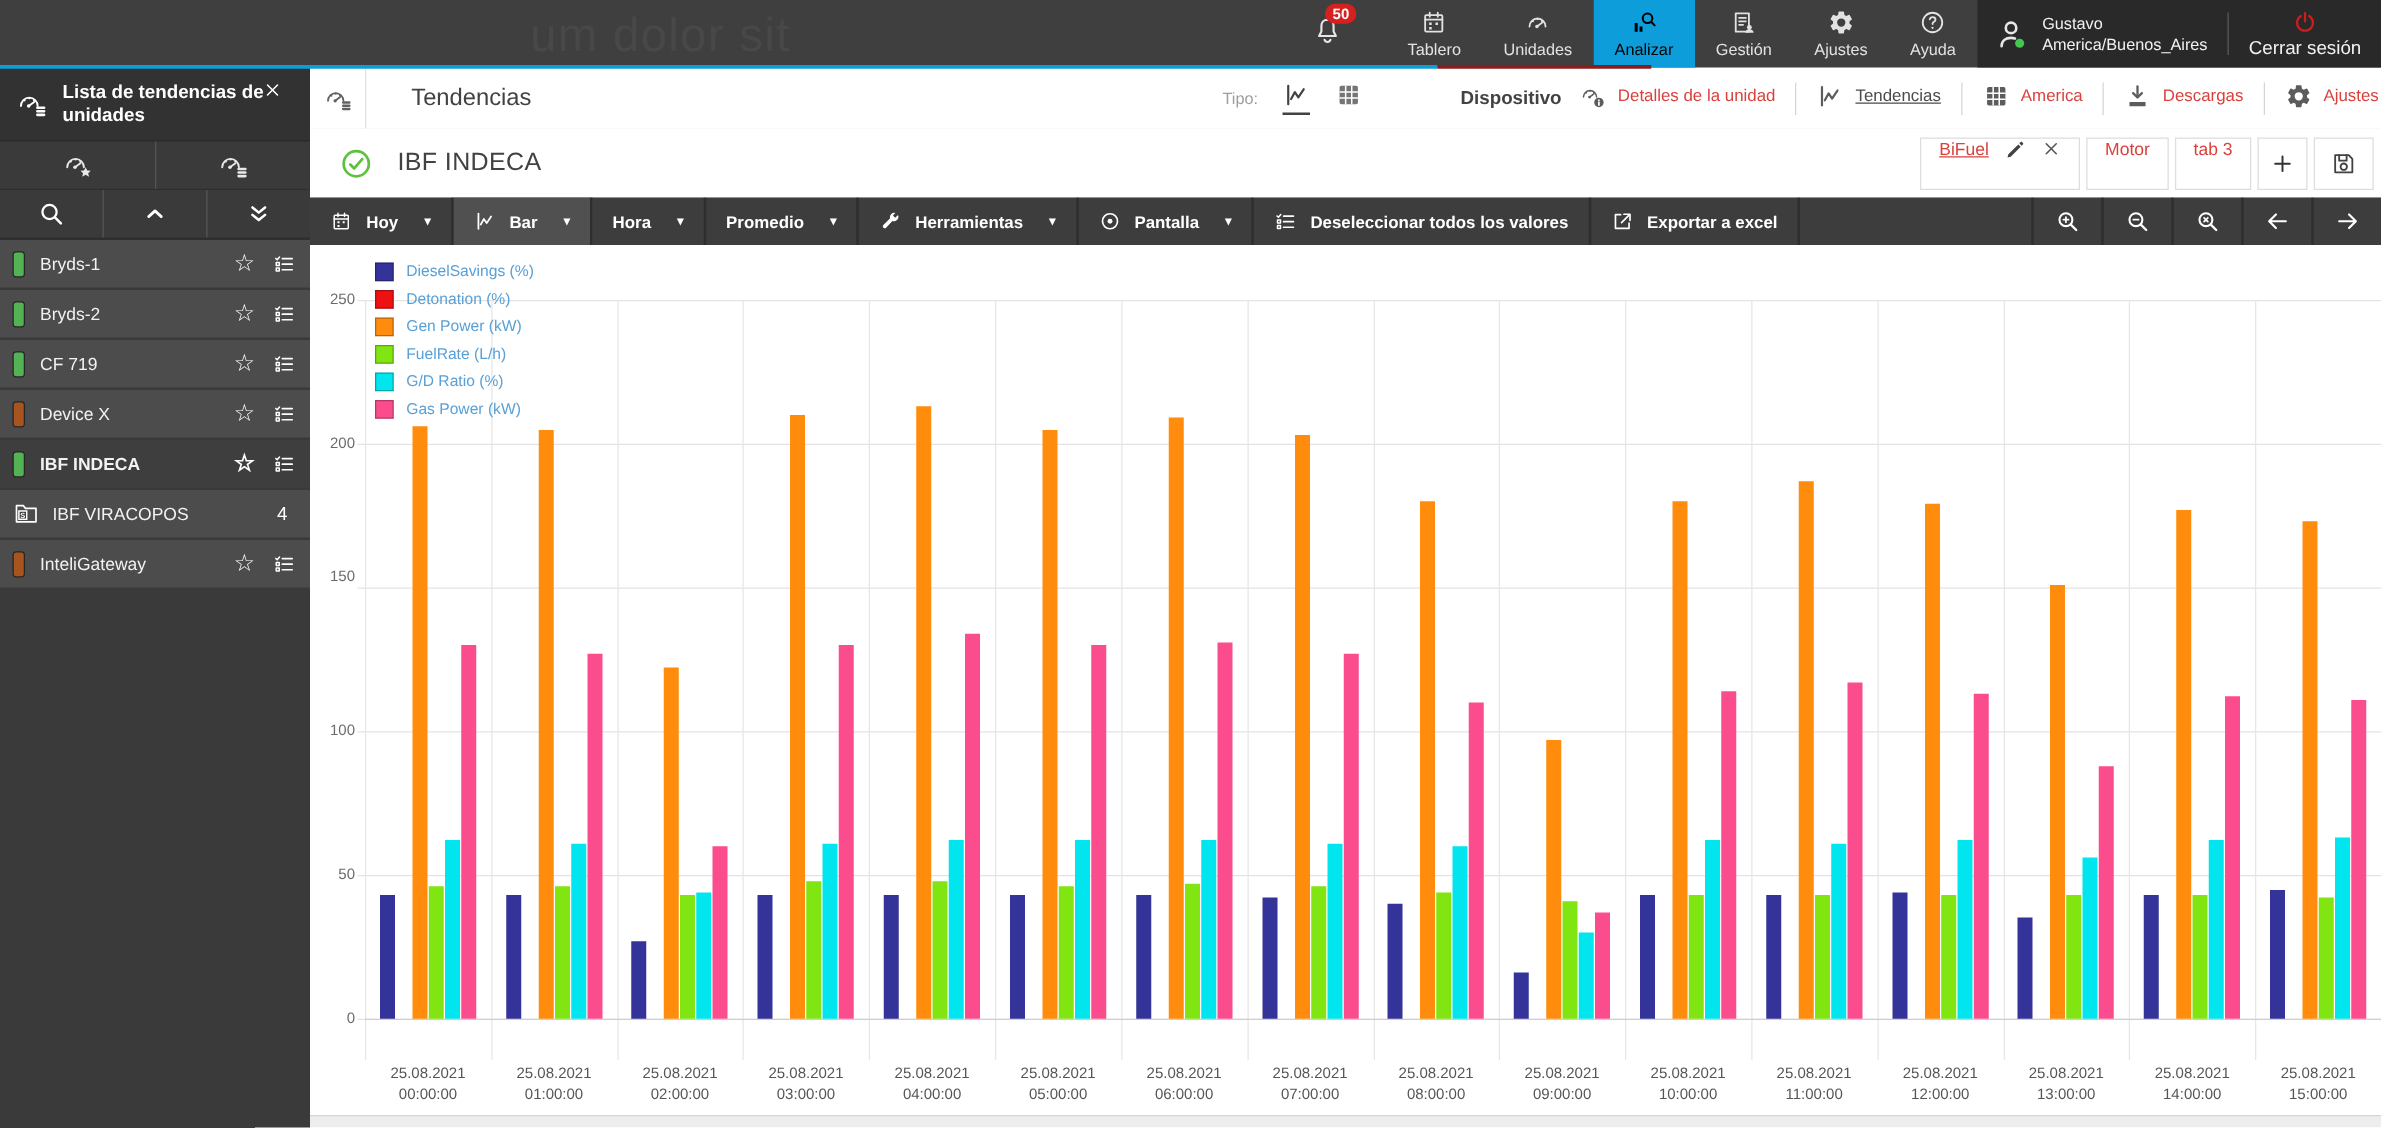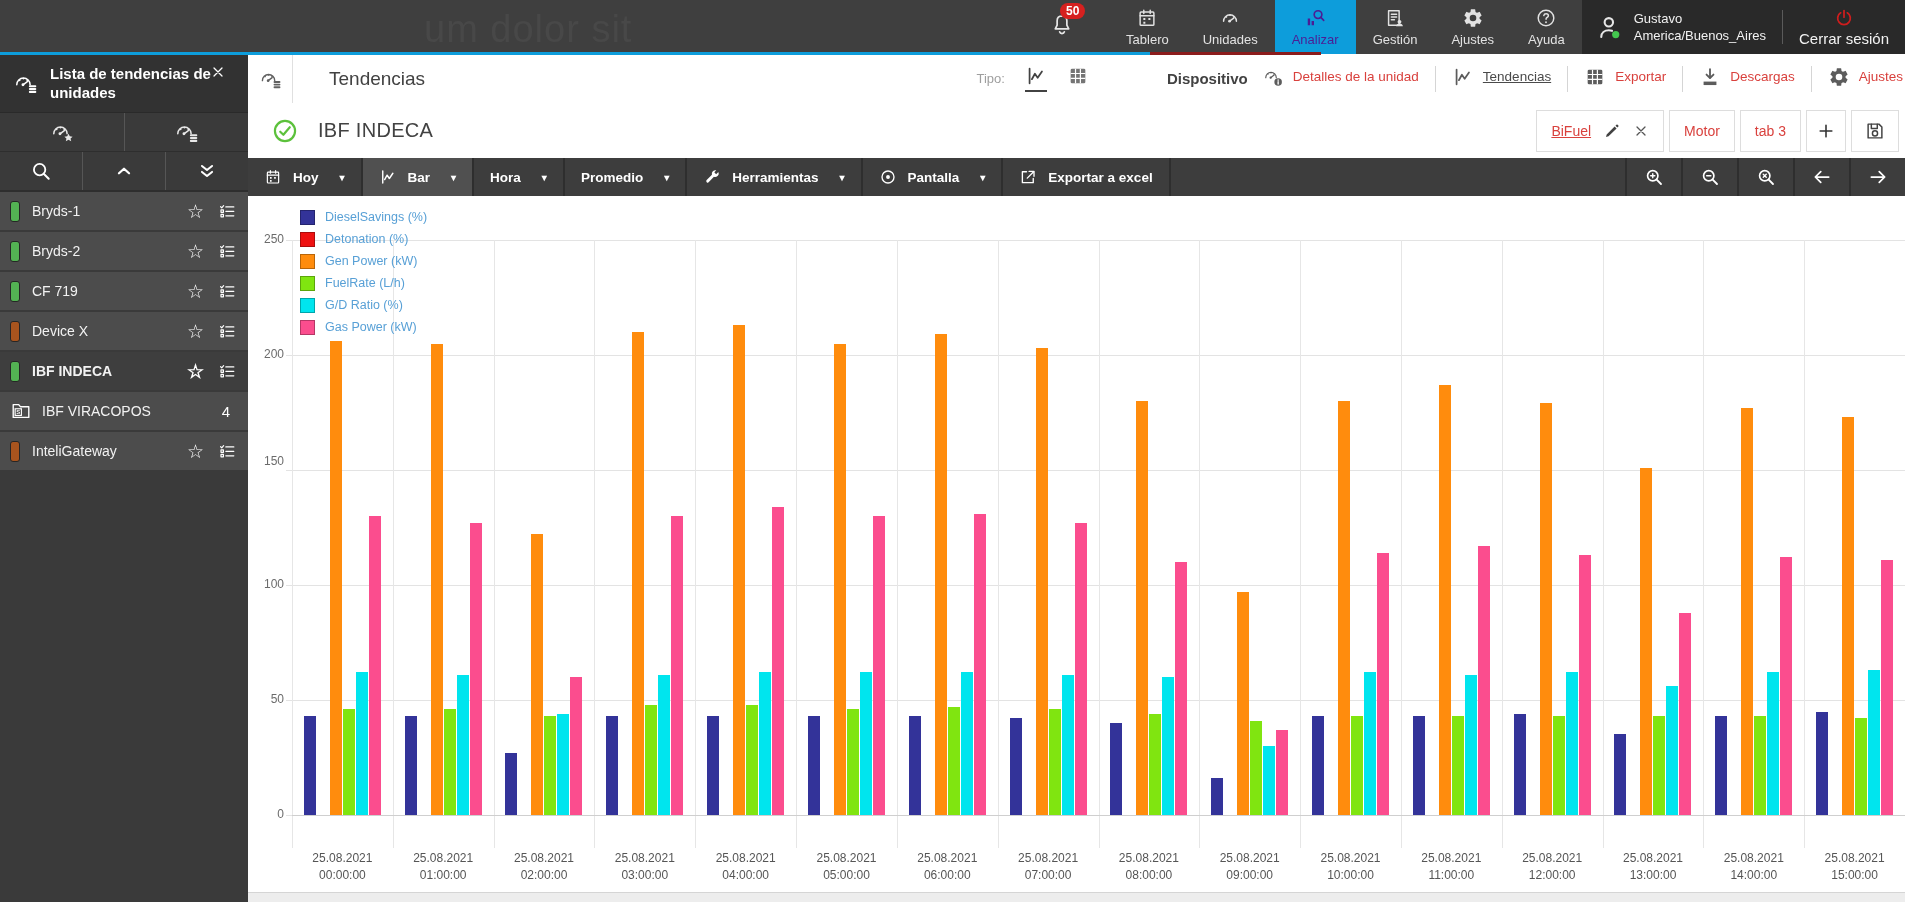--- a/index.html
+++ b/index.html
@@ -17,21 +17,21 @@
   .logo-box{width:413px;flex:none;background:#4a4a4a;display:flex;align-items:center;padding-left:16px;}
   .logo{color:#fff;font-size:27px;letter-spacing:.5px;}
   .watermark{position:absolute;left:424px;top:8px;font-size:38px;color:#484848;letter-spacing:1px;
              pointer-events:none;white-space:nowrap;}
   .top-nav{margin-left:auto;display:flex;align-items:stretch;}
   .bell-wrap{position:relative;align-self:center;margin-right:34px;color:#e6e6e6;}
   .badge{position:absolute;top:-9px;left:11px;background:#d6201f;color:#fff;font-size:12px;font-weight:bold;
          border-radius:9px;padding:1px 6px;line-height:14px;}
   .nav-item{display:flex;flex-direction:column;align-items:center;justify-content:center;gap:3px;
             padding:0 17px;color:#e2e2e2;font-size:13px;cursor:pointer;}
-  .nav-item.active{background:#0d9ddb;color:#4c1d95;}
+  .nav-item.active{background:#0d9ddb;color:#000000;}
   .user-sec{background:#292929;display:flex;align-items:center;padding:0 16px 0 14px;}
   .user-ic{color:#e6e6e6;margin-right:10px;}
   .user-txt{color:#f2f2f2;font-size:13px;line-height:17px;white-space:nowrap;}
   .user-div{width:1px;height:34px;background:#5a5a5a;margin:0 16px;}
   .logout{display:flex;flex-direction:column;align-items:center;gap:2px;color:#f2f2f2;font-size:15px;cursor:pointer;white-space:nowrap;}
   .logout .icon{color:#cf1d1d;}
   .accent-blue{position:absolute;left:0;top:52px;width:1150px;height:3px;background:#0d9ddb;z-index:40;}
   .accent-red{position:absolute;left:1150px;top:52px;width:171px;height:3px;background:#8b1c1c;z-index:40;}
 
   
@@ -74,21 +74,21 @@
   .hlink-label{font-size:13.5px;color:#d9413d;}
   .hlink.active .hlink-label{color:#4a4a4a;text-decoration:underline;}
   .hsep{width:1px;height:26px;background:#d5d5d5;margin:0 4px;}
 
   
   .device-bar{position:absolute;left:248px;top:103px;width:1657px;height:55px;background:#fff;
               border-bottom:1px solid #ddd;display:flex;align-items:center;overflow:hidden;z-index:10;}
   .dev-check{margin-left:24px;margin-right:20px;}
   .dev-name{font-size:20px;color:#424242;letter-spacing:.3px;}
   .dev-tabs{margin-left:auto;display:flex;align-items:center;gap:5px;padding-right:6px;}
-  .dtab{height:40px;border:1px solid #ddd;display:flex;align-items:center;padding:0 14px;gap:12px;
+  .dtab{height:40px;border:1px solid #ddd;display:flex;align-items:flex-start;padding:0 14px;gap:12px;
         background:#fff;cursor:pointer;}
   .dtab-label{font-size:14px;color:#d9413d;white-space:nowrap;}
   .dtab.active .dtab-label{text-decoration:underline;}
   .dtab .icon{color:#424242;}
   .dtab .close{color:#555;}
   .dcell{height:40px;border:1px solid #ddd;display:flex;align-items:center;justify-content:center;
          cursor:pointer;color:#333;}
   .dcell.plus{width:38px;}
   .dcell.save{width:46px;color:#424242;}
 
@@ -470,21 +470,21 @@
         <span class="hlink-label">Tendencias</span>
       </div>
       <div class="hsep"></div>
       <div class="hlink">
         <span class="icon i22">
           <svg viewBox="0 0 24 24">
             <rect x="4" y="4" width="16" height="16" rx="1.5" fill="currentColor" stroke="none"></rect>
             <path d="M9.3 4v16M14.6 4v16M4 9.3h16M4 14.6h16" style="stroke:#fff;stroke-width:1.3;fill:none"></path>
           </svg>
         </span>
-        <span class="hlink-label">Exportar</span>
+        <span class="hlink-label">America</span>
       </div>
       <div class="hsep"></div>
       <div class="hlink">
         <span class="icon i22">
           <svg viewBox="0 0 24 24">
             <path d="M12 3.5v9" class="s" style="stroke-width:2"></path>
             <path d="M8.2 9.3l3.8 3.8 3.8-3.8" class="s" style="stroke-width:2"></path>
             <path d="M5 17h14v3.8H5z" fill="currentColor" stroke="none"></path>
           </svg>
         </span>
@@ -591,20 +591,33 @@
       </div>
       <div class="tbtn">
         <span class="icon i18">
           <svg viewBox="0 0 24 24">
             <circle cx="12" cy="12" r="8" class="s" style="stroke-width:1.8"></circle>
             <circle cx="12" cy="12" r="2.6" fill="currentColor" stroke="none"></circle>
           </svg>
         </span>
         <span>Pantalla</span>
         <span class="caret">▾</span>
+      </div>
+      <div class="tbtn">
+        <span class="icon i18">
+          <svg viewBox="0 0 24 24">
+            <path d="M3.5 6.3L5 7.8l2.5-3" class="s"></path>
+            <path d="M10.5 6.5H21" class="s" style="stroke-width:1.8"></path>
+            <rect x="4" y="10.6" width="3.2" height="3.2" class="s"></rect>
+            <path d="M10.5 12.4H21" class="s" style="stroke-width:1.8"></path>
+            <rect x="4" y="16.6" width="3.2" height="3.2" class="s"></rect>
+            <path d="M10.5 18.4H21" class="s" style="stroke-width:1.8"></path>
+          </svg>
+        </span>
+        <span>Deseleccionar todos los valores</span>
       </div>
       <div class="tbtn">
         <span class="icon i18">
           <svg viewBox="0 0 24 24">
             <path d="M10 5H4.5v14.5H19V14" class="s" style="stroke-width:1.8"></path>
             <path d="M13.5 4.5H20V11" class="s" style="stroke-width:1.8"></path>
             <path d="M19.5 5L11 13.5" class="s" style="stroke-width:1.8"></path>
           </svg>
         </span>
         <span>Exportar a excel</span>

